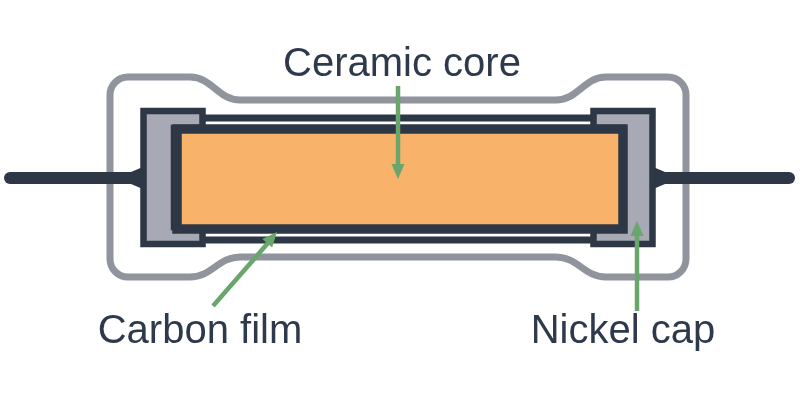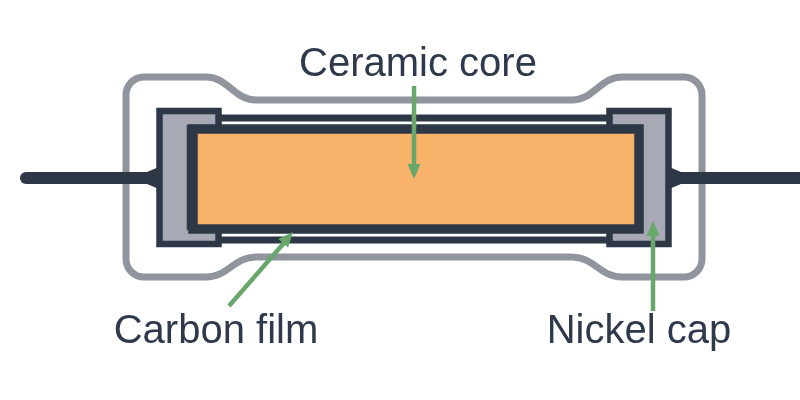--- a/index.html
+++ b/index.html
@@ -19,21 +19,20 @@
     height: 400px;
     background: var(--background);
     overflow: hidden;
     font-family: "Liberation Sans", sans-serif;
   }
   .diagram-stage {
     position: relative;
     width: 736px;
     height: 400px;
     background: var(--background);
-    margin-left: 16px;
   }
   svg { display: block; }
 
   .coating-outline {
     fill: none;
     stroke: var(--body-coating);
     stroke-width: 7;
     stroke-linejoin: round;
   }
   .lead-line {

